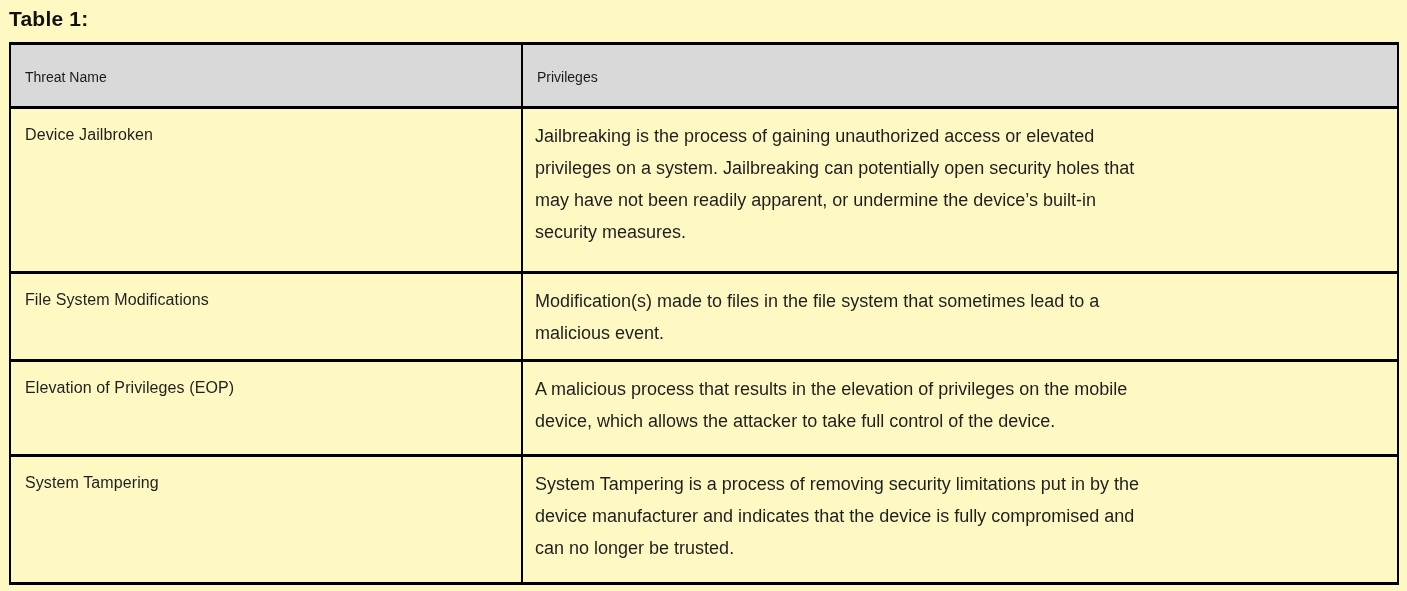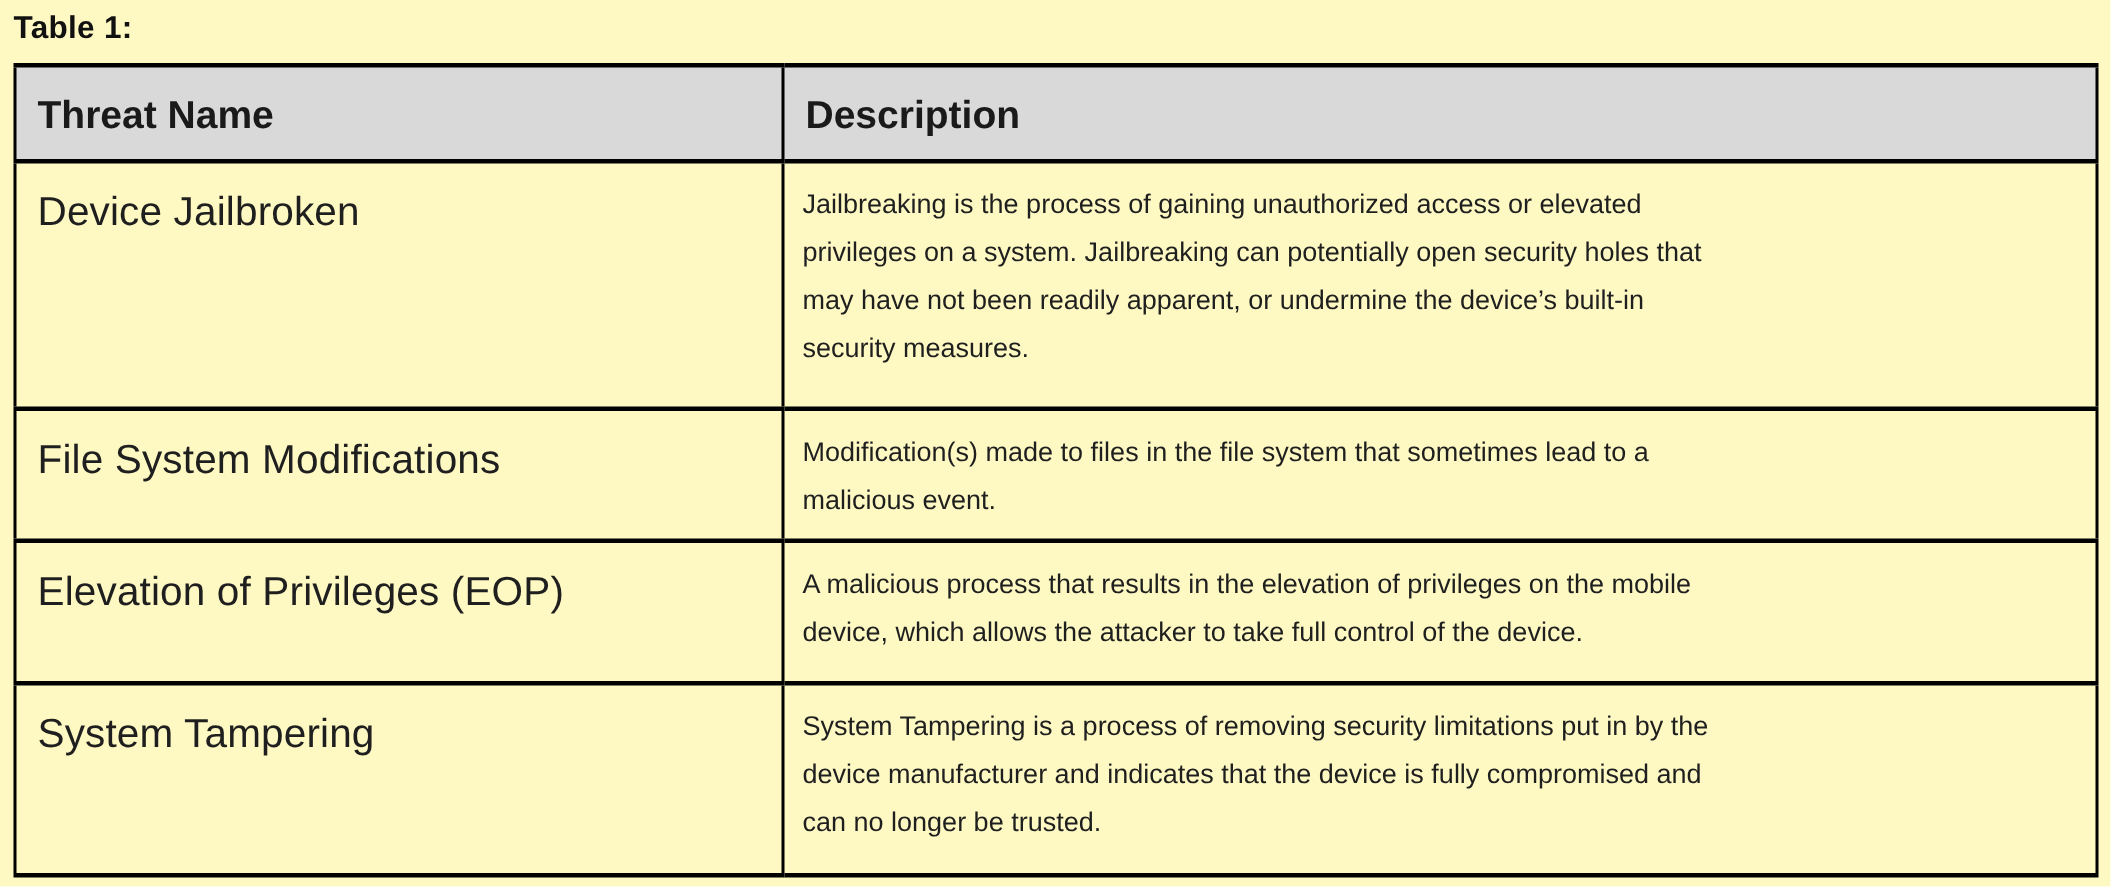--- a/index.html
+++ b/index.html
@@ -37,29 +37,29 @@
     border-right-width: 2px;
     vertical-align: top;
     text-align: left;
   }
   col.c-name { width: 512px; }
   col.c-desc { width: 876px; }
 
   tr.header-row { height: 64px; }
   tr.header-row th {
     background: #d9d9d9;
-    font-size: 26px;
-    font-weight: bold;
+    font-size: 14px;
+    font-weight: normal;
     color: #1a1a1a;
     vertical-align: middle;
     padding: 2px 14px 0 14px;
   }
 
   td.name-cell {
-    font-size: 27px;
+    font-size: 16px;
     font-weight: normal;
     color: #1f1f1f;
     padding: 17px 14px 10px 14px;
     letter-spacing: 0.1px;
   }
   td.desc-cell {
     font-size: 18px;
     line-height: 32px;
     color: #1f1f1f;
     padding: 11px 36px 10px 12px;
@@ -78,21 +78,21 @@
   <div class="caption">Table 1:</div>
 
   <table class="threats">
     <colgroup>
       <col class="c-name">
       <col class="c-desc">
     </colgroup>
     <thead>
       <tr class="header-row">
         <th>Threat Name</th>
-        <th>Description</th>
+        <th>Privileges</th>
       </tr>
     </thead>
     <tbody>
       <tr class="row-1">
         <td class="name-cell">Device Jailbroken</td>
         <td class="desc-cell">Jailbreaking is the process of gaining unauthorized access or elevated
 privileges on a system. Jailbreaking can potentially open security holes that
 may have not been readily apparent, or undermine the device’s built-in
 security measures.</td>
       </tr>

